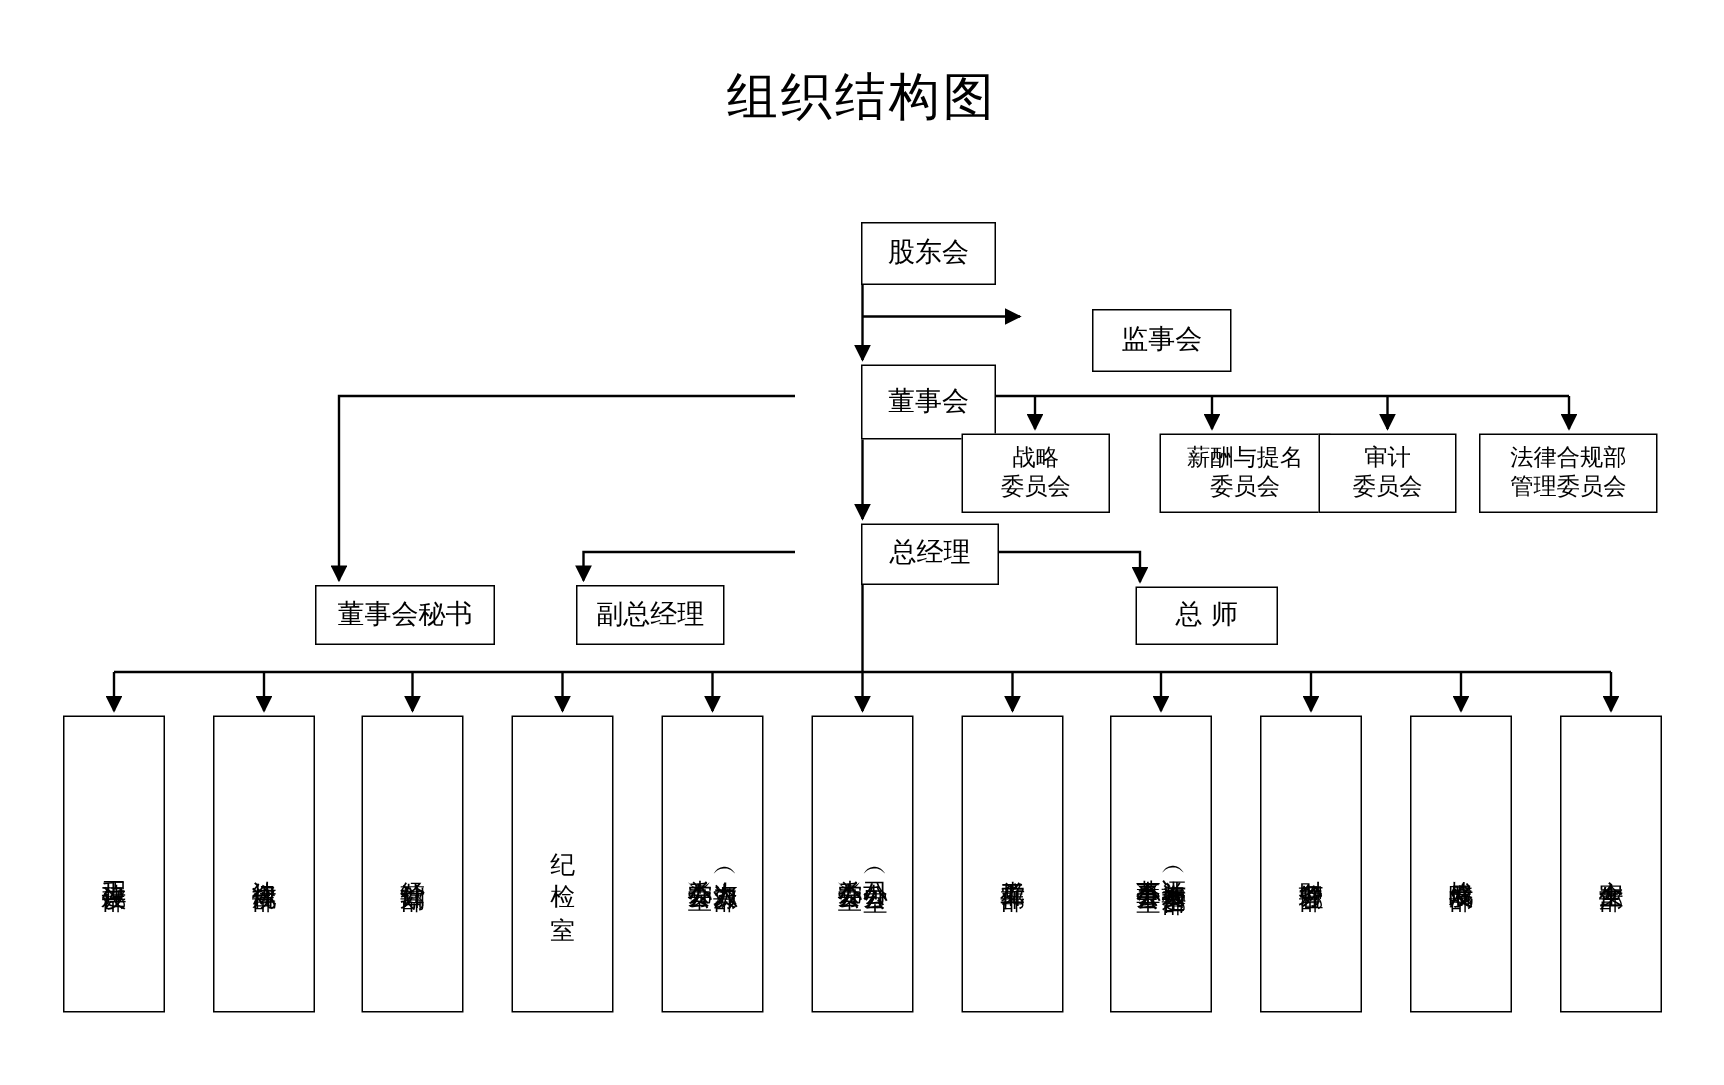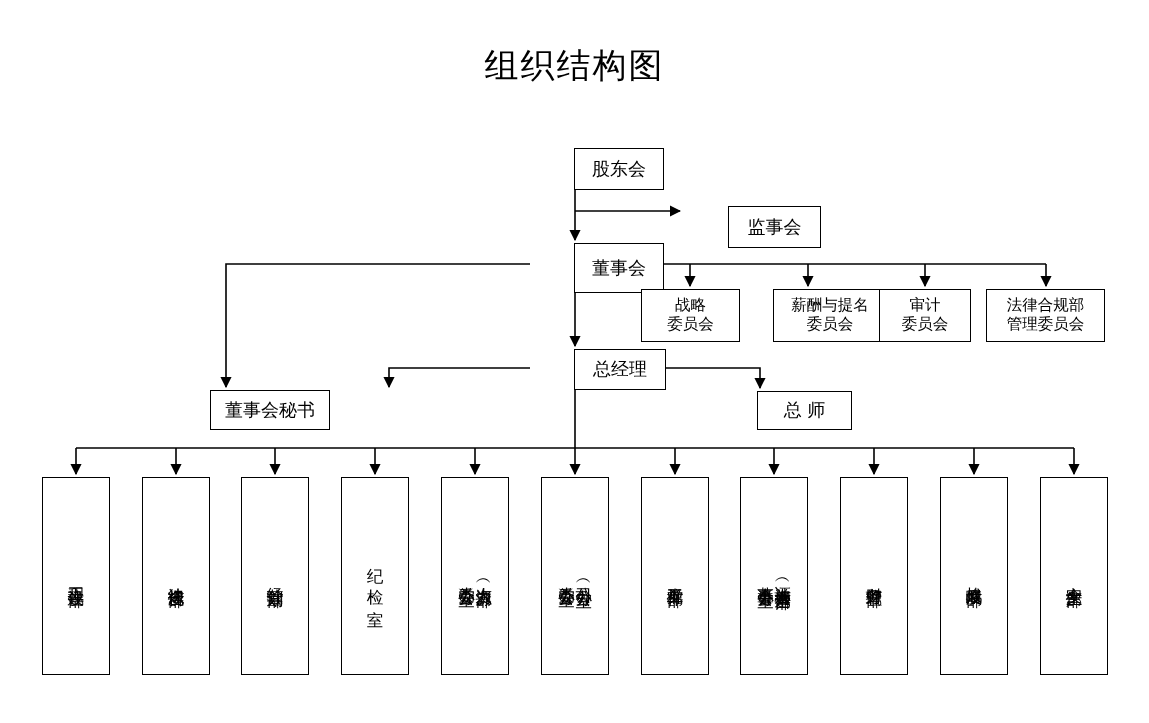--- a/index.html
+++ b/index.html
@@ -161,20 +161,23 @@
   </div>
 
   <div class="node h" style="left:166px; top:390px; width:120px; height:40px;">
     <span>董事会秘书</span>
   </div>
 
   <div class="node h" style="left:530px; top:349px; width:92px; height:41px;">
     <span>总经理</span>
   </div>
 
+  <div class="node h" style="left:340px; top:390px; width:99px; height:40px;">
+    <span>副总经理</span>
+  </div>
 
   <div class="node h" style="left:713px; top:391px; width:95px; height:39px;">
     <span>总 师</span>
   </div>
 
   <div class="node dept" style="left:42px; top:477px; width:68px; height:198px;">
     <span class="vtext">工程建设部</span>
   </div>
   <div class="node dept" style="left:142px; top:477px; width:68px; height:198px;">
     <span class="vtext">法律合规部</span>

